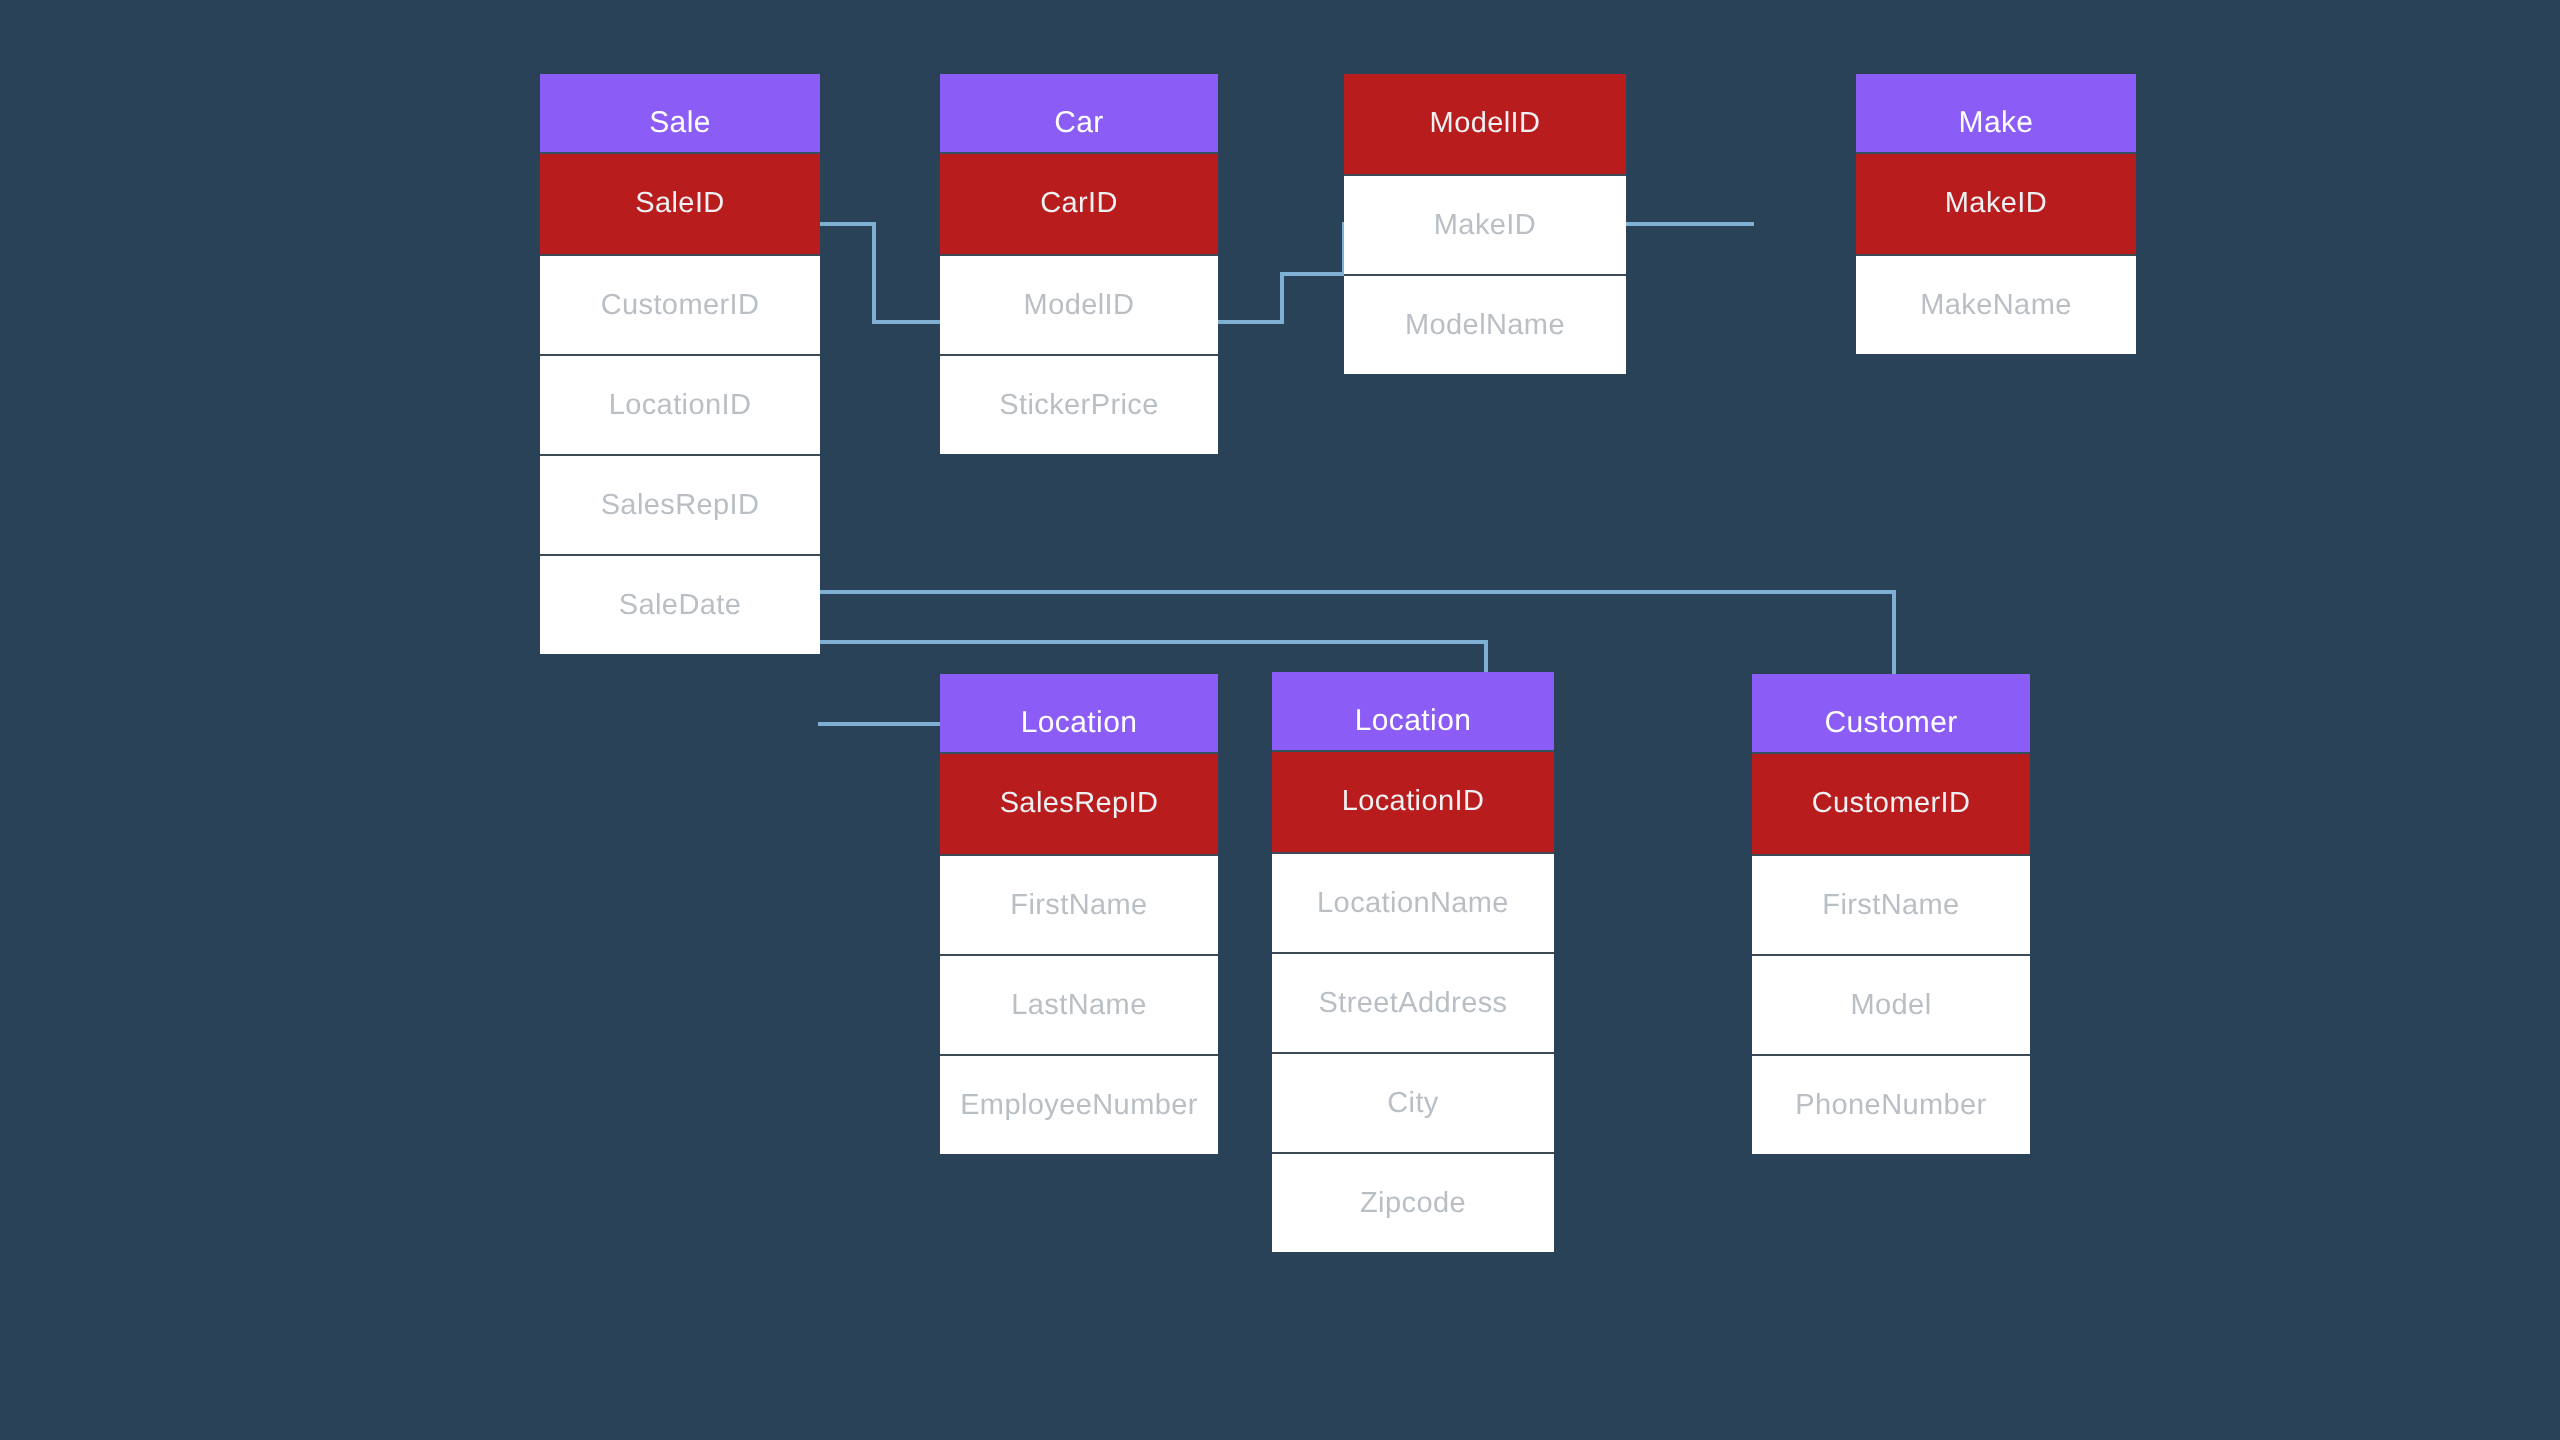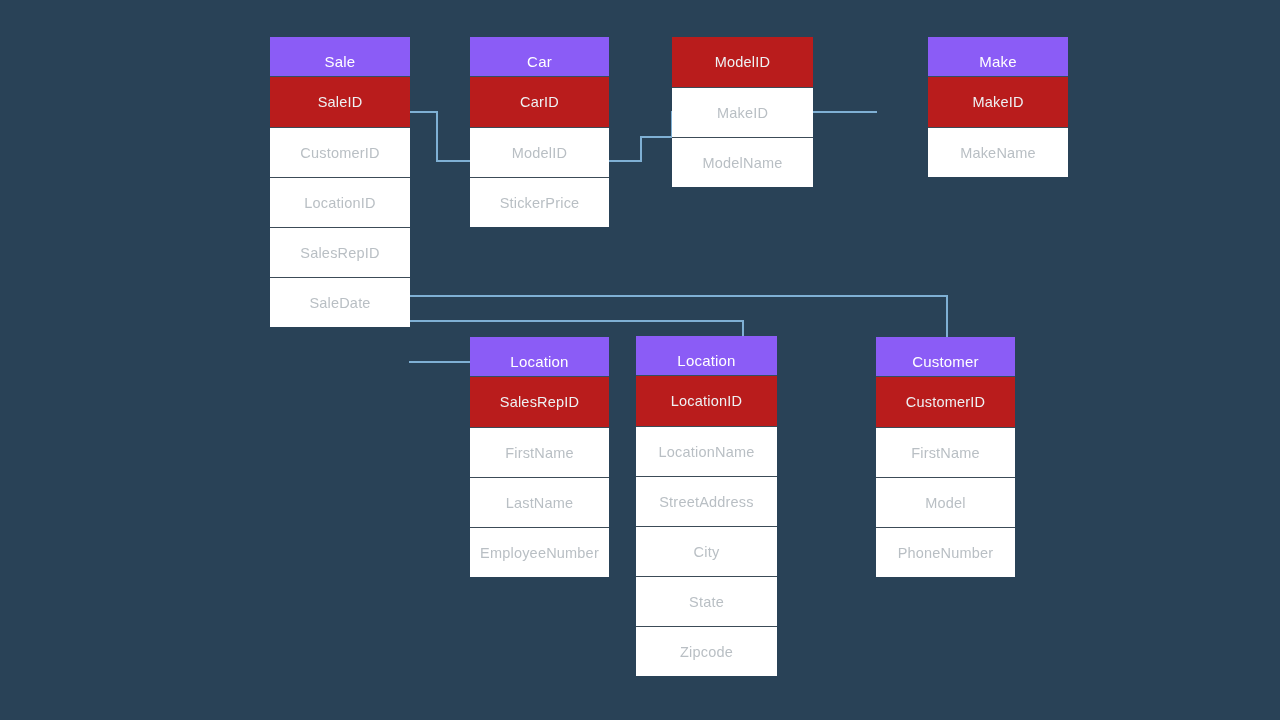--- a/index.html
+++ b/index.html
@@ -116,21 +116,20 @@
         <div class="field">FirstName</div>
         <div class="field">LastName</div>
         <div class="field">EmployeeNumber</div>
       </div>
       <div class="entity" style="left: 636px; top: 336px; width: 141px; border-radius: 16px;">
         <div class="entity-header">Location</div>
         <div class="field pk">LocationID</div>
         <div class="field">LocationName</div>
         <div class="field">StreetAddress</div>
         <div class="field">City</div>
-        <div class="field">State</div>
         <div class="field">Zipcode</div>
       </div>
       <div class="entity" style="left: 876px; top: 337px; width: 139px; border-radius: 24px;">
         <div class="entity-header">Customer</div>
         <div class="field pk">CustomerID</div>
         <div class="field">FirstName</div>
         <div class="field">Model</div>
         <div class="field">PhoneNumber</div>
       </div>
     </div>

